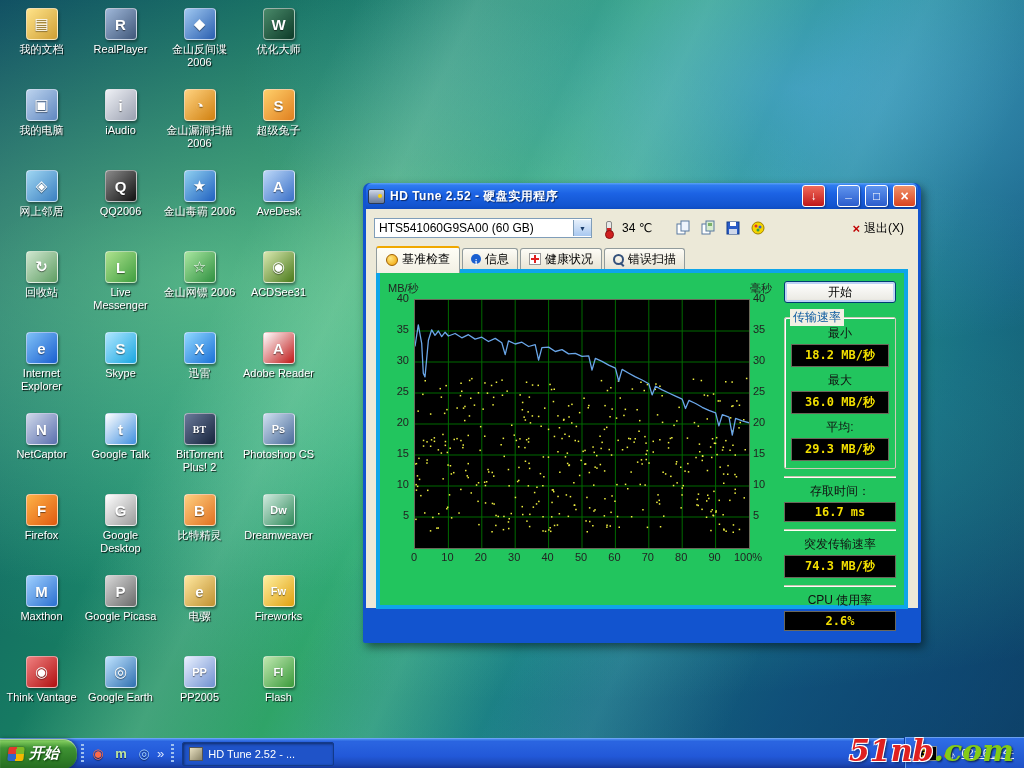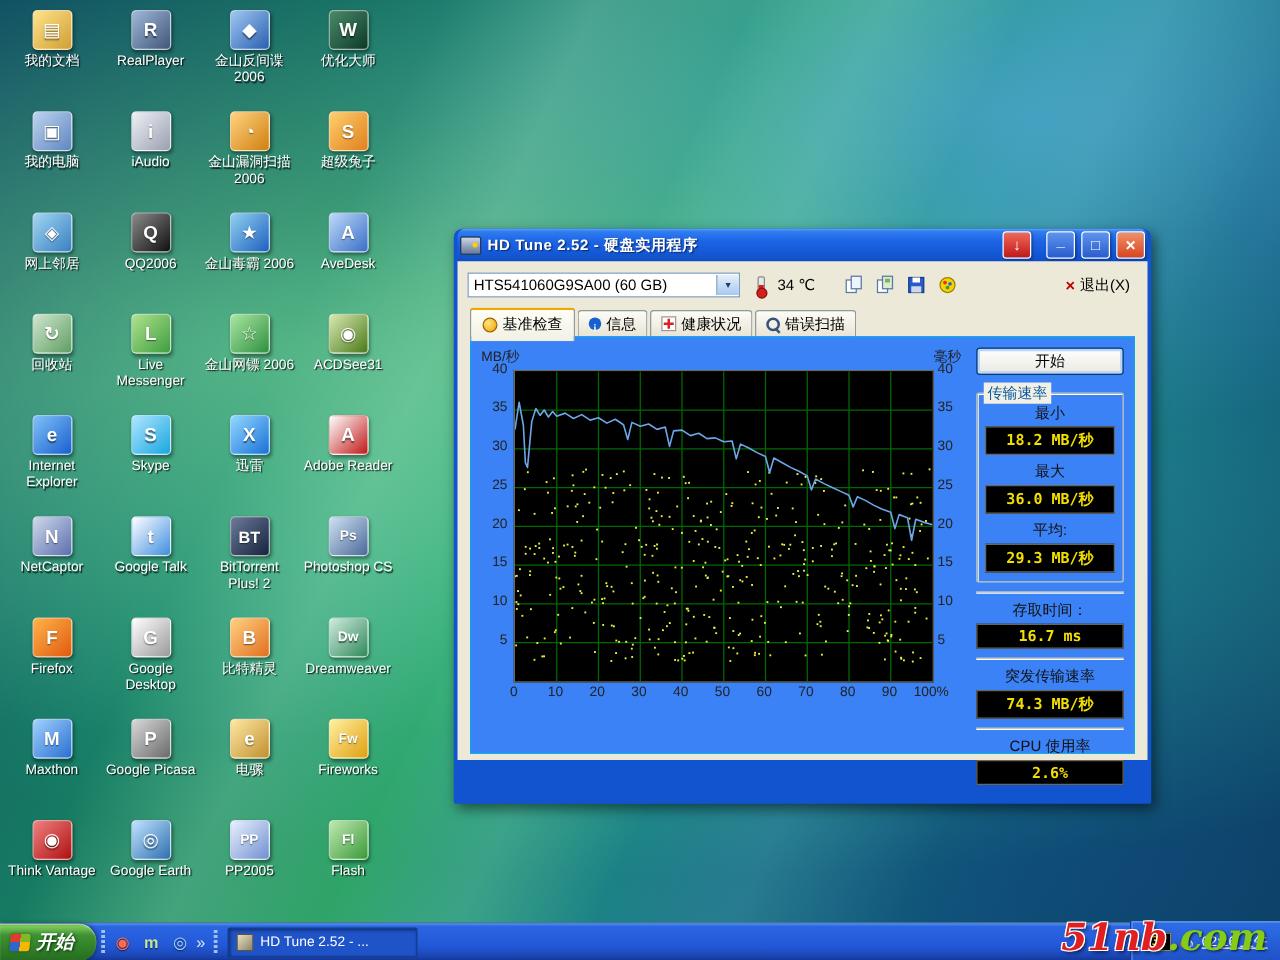--- a/index.html
+++ b/index.html
@@ -74,22 +74,22 @@
   .ico-bench{width:10px;height:10px;border-radius:50%;background:radial-gradient(circle at 35% 35%,#ffe680,#f0a000);border:1px solid #a06000;}
   .ico-info{width:10px;height:10px;border-radius:50%;background:#1a5fd0;text-align:center;}
   .ico-info::after{content:"i";color:#fff;font:bold 8px/10px "Liberation Serif",serif;}
   .ico-health{width:10px;height:10px;border:1px solid #999;
     background:linear-gradient(#e02020,#e02020) center/8px 2px no-repeat,
                linear-gradient(#e02020,#e02020) center/2px 8px no-repeat,#fff;}
   .ico-scan{width:7px;height:7px;border:2px solid #35527c;border-radius:50%;position:relative;}
   .ico-scan::after{content:"";position:absolute;width:2px;height:5px;background:#35527c;left:6px;top:6px;transform:rotate(-45deg);}
 
   
-  .tabpage{position:absolute;left:10px;right:10px;top:60px;height:332px;border:1px solid #0ea5e9;
-    background:#3b82f6;z-index:2;padding-left:25px;}
+  .tabpage{position:absolute;left:10px;right:10px;top:60px;height:332px;border:4px solid #0ea5e9;
+    background:#22c55e;z-index:2;padding-left:25px;}
   .chart-block{position:absolute;left:6px;top:4px;width:396px;height:300px;}
   .axh{position:absolute;top:4px;font-size:11px;color:#222;}
   .axl{left:2px;} .axr{left:364px;}
   .yticks span{position:absolute;font-size:11px;color:#222;}
   .yl{position:absolute;left:0;top:0;width:26px;height:100%;}
   .yl span{right:3px;}
   .yr{position:absolute;left:364px;top:0;width:30px;height:100%;}
   .yr span{left:3px;}
   #plot{position:absolute;left:28px;top:22px;border:1px solid #6a6a5a;background:#000;}
   .xticks{position:absolute;left:0;top:274px;width:100%;height:14px;}
@@ -236,21 +236,21 @@
         </div>
         <div class="dicon">
           <div class="tile" style="background: linear-gradient(135deg, rgb(168, 230, 160), rgb(47, 144, 64));">☆</div>
           <div class="dlabel">金山网镖 2006</div>
         </div>
         <div class="dicon">
           <div class="tile" style="background: linear-gradient(135deg, rgb(143, 216, 255), rgb(26, 112, 216));">X</div>
           <div class="dlabel">迅雷</div>
         </div>
         <div class="dicon">
-          <div class="tile" style="background: linear-gradient(135deg, rgb(106, 122, 154), rgb(22, 35, 60)); font-size: 13px;">BT</div>
+          <div class="tile" style="background: linear-gradient(135deg, rgb(106, 122, 154), rgb(22, 35, 60)); font-size: 10px; font-family: Liberation Serif, serif;">BT</div>
           <div class="dlabel">BitTorrent Plus! 2</div>
         </div>
         <div class="dicon">
           <div class="tile" style="background: linear-gradient(135deg, rgb(255, 208, 128), rgb(224, 112, 32));">B</div>
           <div class="dlabel">比特精灵</div>
         </div>
         <div class="dicon">
           <div class="tile" style="background: linear-gradient(135deg, rgb(255, 232, 160), rgb(192, 144, 48));">e</div>
           <div class="dlabel">电骡</div>
         </div>

